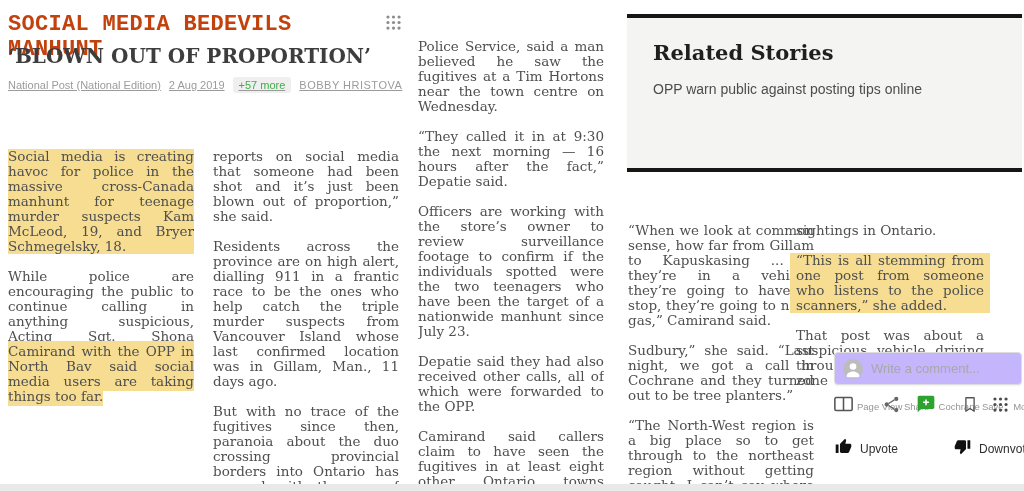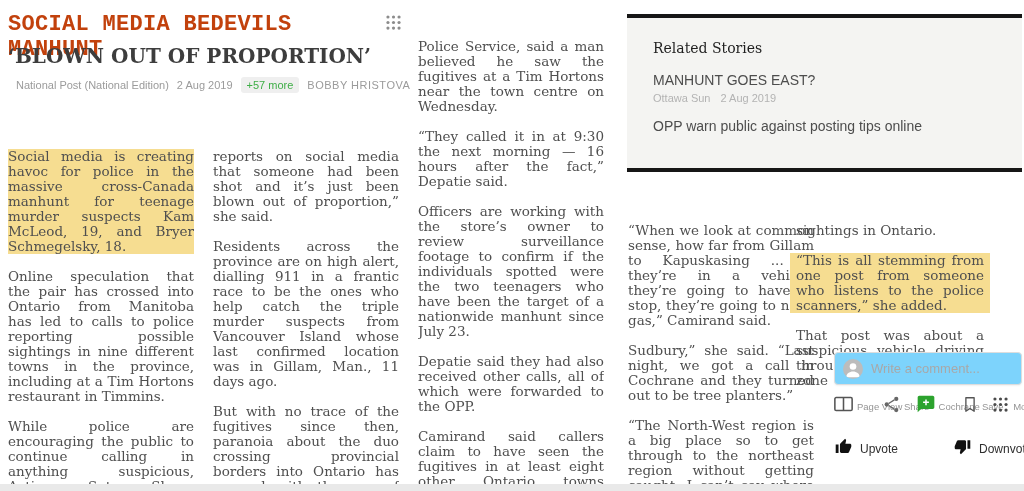--- a/index.html
+++ b/index.html
@@ -13,23 +13,24 @@
     position:absolute; left:8px; top:12px; width:380px;
     font-family:Liberation Mono, monospace; font-weight:bold;
     font-size:22px; letter-spacing:.3px; color:#c2410c;
   }
   .subhead {
     position:absolute; left:8px; top:44px; width:380px;
     font-family:"DejaVu Serif", serif; font-weight:bold;
     font-size:20px; color:#3d3d3d;
   }
   .byline {
-    position:absolute; left:16px; top:77px; width:400px;
+    position:absolute; left:8px; top:77px; width:400px;
     font-size:11px; color:#9b9b9b; display:flex; align-items:center; gap:8px;
     white-space:nowrap;
+    text-decoration:underline;
   }
   .more-badge {
     background:#efefef; color:#3fae47; font-size:11px;
     padding:2px 6px; border-radius:3px;
   }
   .author { letter-spacing:.5px; }
   .grid-icon { position:absolute; left:384px; top:13px; cursor:pointer; }
 
   
   .col {
@@ -46,32 +47,32 @@
   .hl-block { background:#f6dd91; padding:0 6px; margin-left:-6px !important; margin-right:-6px !important; }
   .hl { background:#f6dd91; padding:2px 0; box-decoration-break:clone; -webkit-box-decoration-break:clone; }
 
   
   .related {
     position:absolute; left:627px; top:14px; width:395px; height:158px;
     background:#f4f4f2; border-top:4px solid #161616; border-bottom:4px solid #161616;
     padding:22px 20px 0 26px;
   }
   .related-heading {
-    font-family:"DejaVu Serif", serif; font-weight:normal; font-size:14px;
+    font-family:"DejaVu Serif", serif; font-weight:bold; font-size:21px;
     color:#1f1f1f; margin-bottom:16px;
   }
   .related-item { margin-bottom:14px; cursor:pointer; }
   .related-title { font-size:14px; color:#4d4d4d; margin-bottom:4px; }
   .related-meta { font-size:11px; color:#b3b3b3; }
   .related-meta .sep { display:inline-block; width:10px; }
 
   
   .comment-box {
     position:absolute; left:834px; top:352px; width:188px; height:33px;
-    background:#7dd3fc; border:1px solid #ddd; border-radius:4px;
+    background:#c4b5fd; border:1px solid #ddd; border-radius:4px;
     box-shadow:0 1px 2px rgba(0,0,0,.06);
     display:flex; align-items:center; padding:0 8px; gap:8px;
   }
   .avatar {
     width:20px; height:20px; border-radius:50%; background:#bcbcbc;
     overflow:hidden; flex:0 0 auto; display:flex; align-items:flex-end; justify-content:center;
   }
   .comment-input {
     border:none; outline:none; width:100%; font-size:13px;
     font-family:"Liberation Sans", sans-serif; color:#555; background:transparent;
@@ -127,21 +128,20 @@
           <circle cx="19" cy="12" r="2"></circle>
         <circle cx="5" cy="19" r="2"></circle>
           <circle cx="12" cy="19" r="2"></circle>
           <circle cx="19" cy="19" r="2"></circle>
       </g>
     </svg>
   </span>
 
   <div class="col col1">
     <p class="hl-block">Social media is creating havoc for police in the massive cross-Canada manhunt for teenage murder suspects Kam McLeod, 19, and Bryer Schmegelsky, 18.</p>
-    <p>Online speculation that the pair has crossed into Ontario from Manitoba has led to calls to police reporting possible sightings in nine different towns in the province, including at a Tim Hortons restaurant in Timmins.</p>
     <p>
       <span>While police are encouraging the public to continue calling in anything suspicious, Acting Sgt. Shona </span><span class="hl">Camirand with the OPP in North Bay said social media users are taking things too far.</span>
     </p>
 
   </div>
 
   <div class="col col2">
     <p>reports on social media that someone had been shot and it’s just been blown out of proportion,” she said.</p>
     <p>Residents across the province are on high alert, dialling 911 in a frantic race to be the ones who help catch the triple murder suspects from Vancouver Island whose last confirmed location was in Gillam, Man., 11 days ago.</p>
     <p>But with no trace of the fugitives since then, paranoia about the duo crossing provincial borders into Ontario has merged with the age of social media, leading to mass speculation online that has dominated police calls during the past 24 hours.</p>
@@ -165,26 +165,20 @@
   </div>
 
   <div class="col col5">
     <p>sightings in Ontario.</p>
     <p class="hl-block">“This is all stemming from one post from someone who listens to the police scanners,” she added.</p>
     <p>That post was about a suspicious vehicle driving through a construction zone</p>
   </div>
 
   <div class="related">
     <div class="related-heading">Related Stories</div>
-    <div class="related-item">
-      <div class="related-title">MANHUNT GOES EAST?</div>
-      <div class="related-meta">
-        <span>Ottawa Sun</span><span class="sep"></span><span>2 Aug 2019</span>
-      </div>
-    </div>
     <div class="related-item">
       <div class="related-title">OPP warn public against posting tips online</div>
     </div>
   </div>
 
   <div class="comment-box">
     <span class="avatar">
       <svg width="20" height="20" viewBox="0 0 24 24">
         <circle cx="12" cy="9" r="4" fill="#ffffff"></circle>
         <path d="M4 22c0-4.4 3.6-7 8-7s8 2.6 8 7" fill="#ffffff"></path>

